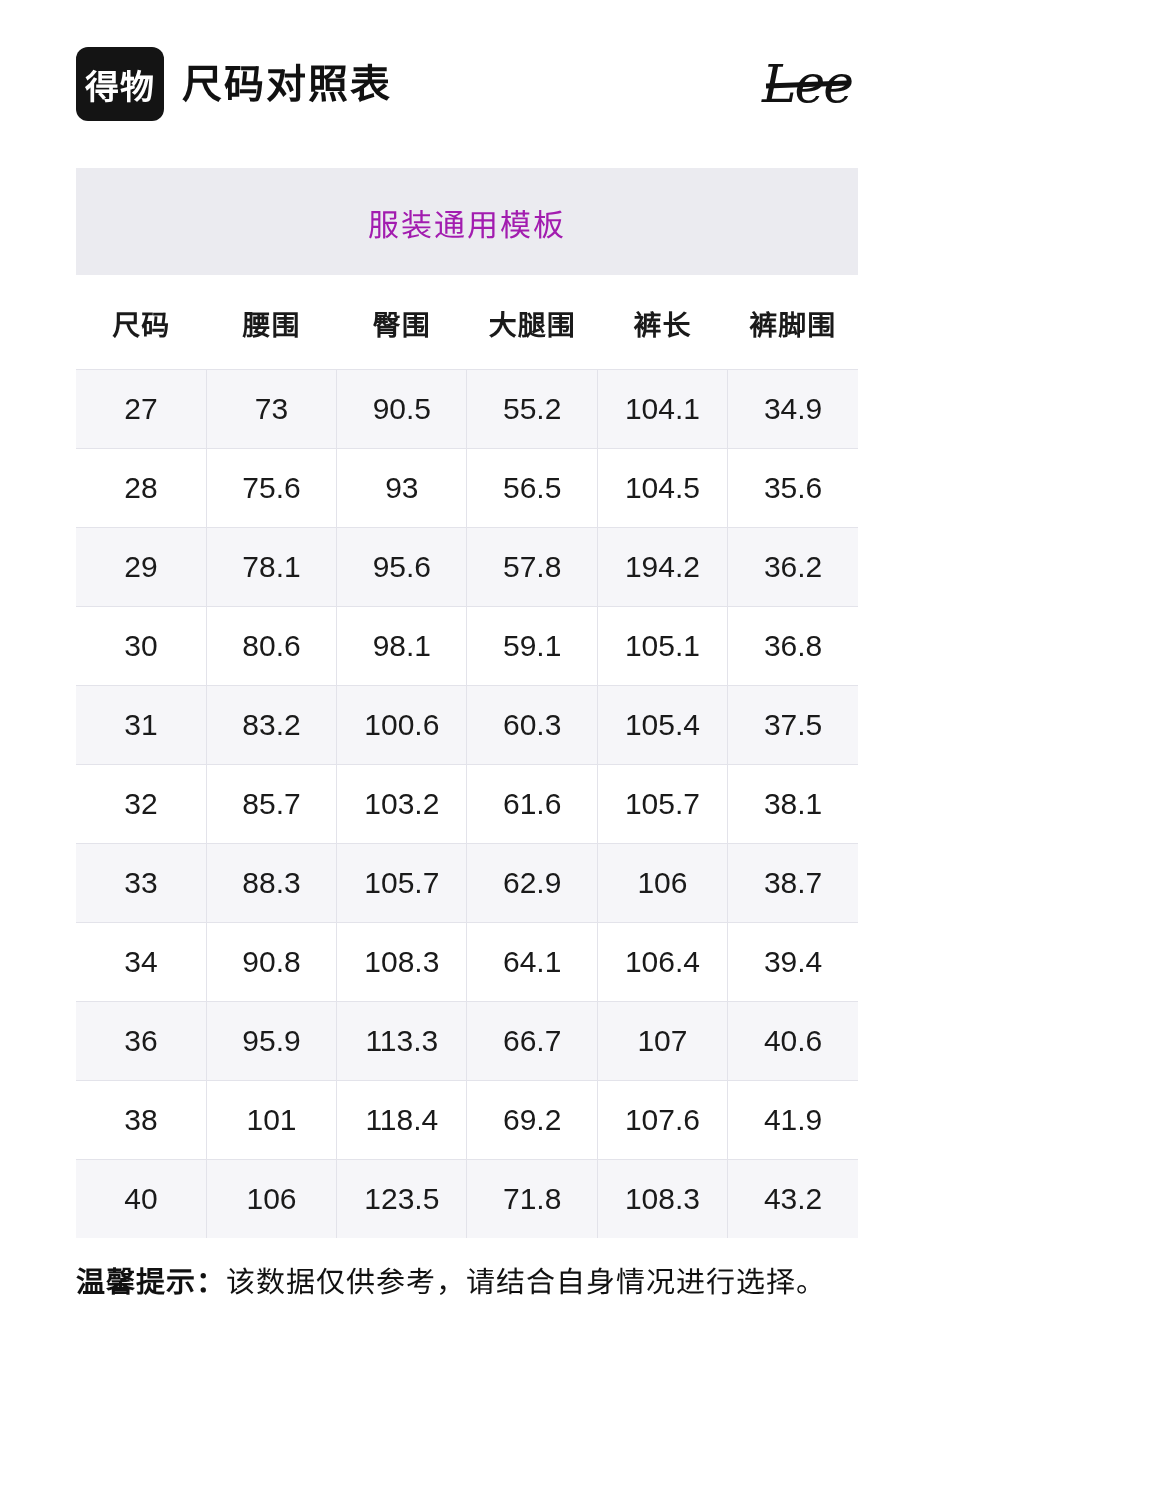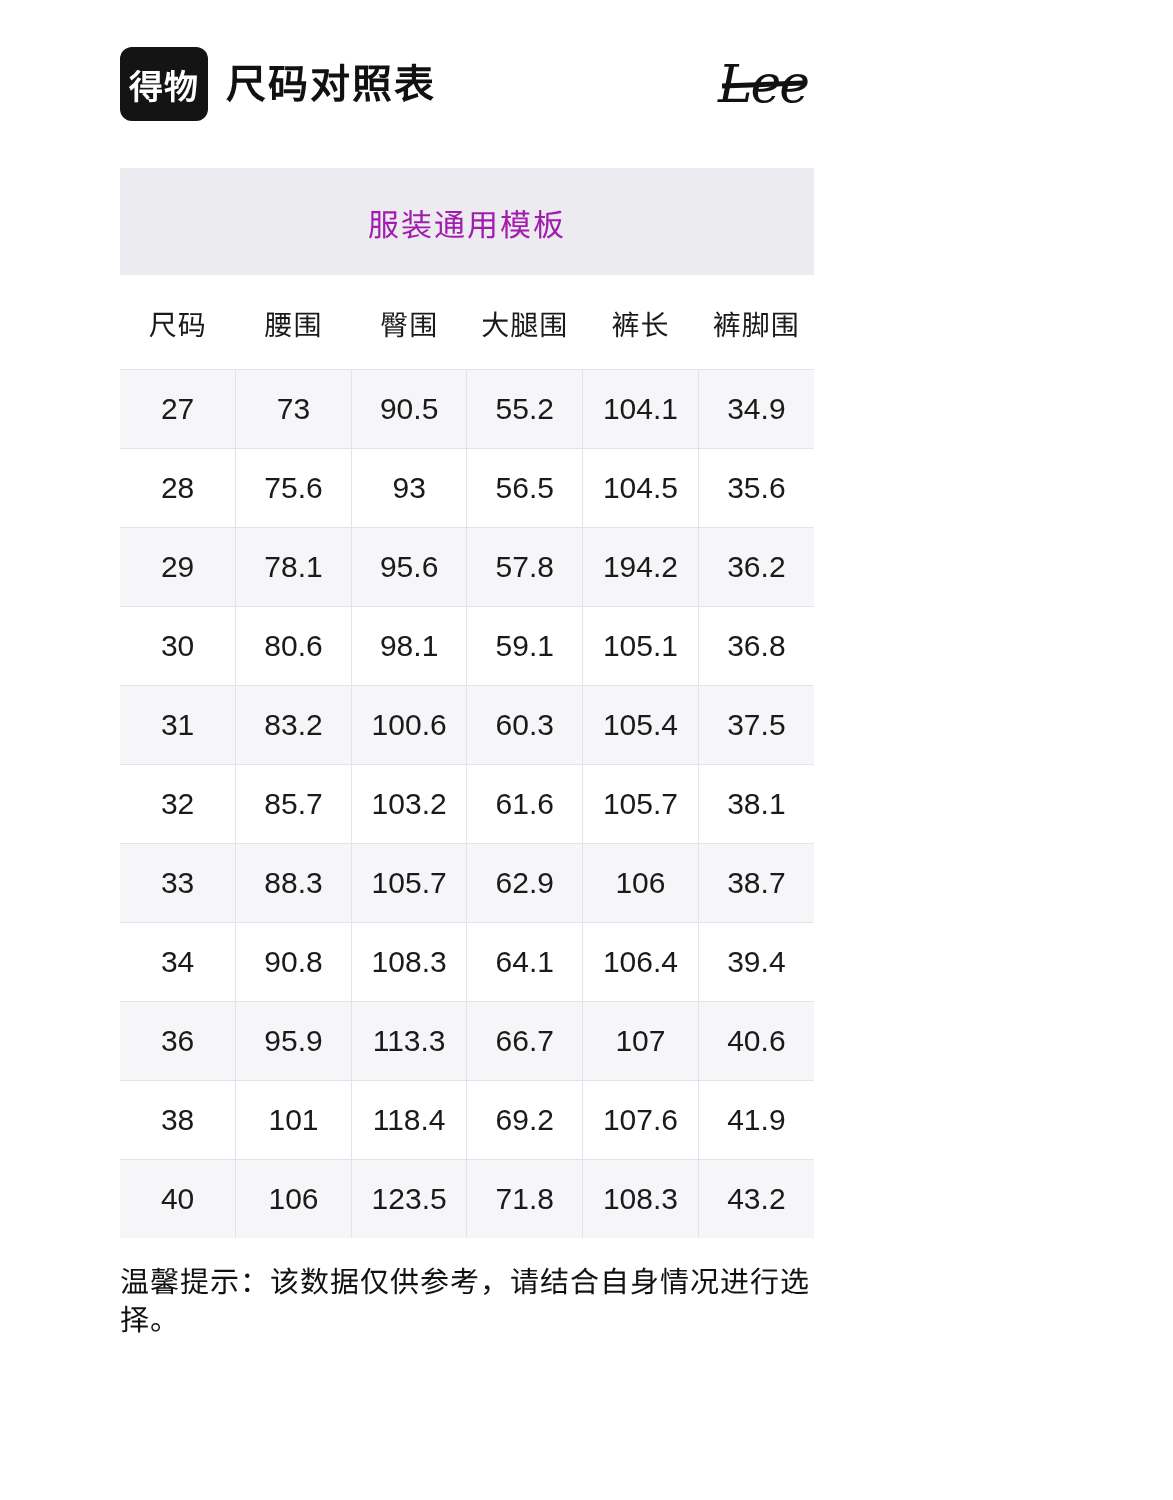--- a/index.html
+++ b/index.html
@@ -12,21 +12,21 @@
     height: 1500px;
     font-family: "Liberation Sans", "DejaVu Sans", sans-serif;
     color: #1a1a1a;
     overflow: hidden;
   }
   .page {
     width: 934px;
     height: 1500px;
     position: relative;
     box-sizing: border-box;
-    padding: 0 120px;
+    padding: 0 76px;
     border-radius: 17px;
   }
 
   
   .header {
     display: flex;
     align-items: center;
     height: 150px;
     padding-top: 18px;
     box-sizing: border-box;
@@ -88,21 +88,21 @@
   caption.table-title {
     background: #ebebf0;
     font-size: 31px;
     font-weight: normal;
     color: #a21caf;
     padding: 32px 0 30px 0;
     letter-spacing: 2px;
   }
   thead th {
     font-size: 28px;
-    font-weight: normal;
+    font-weight: bold;
     color: #1a1a1a;
     padding: 28px 0 26px 0;
     text-align: center;
     background: #ffffff;
     letter-spacing: 1px;
   }
   tbody td {
     font-size: 30px;
     text-align: center;
     padding: 22px 0;
@@ -125,21 +125,21 @@
 
   
   .footnote {
     margin-top: 26px;
     font-size: 29px;
     color: #111111;
     letter-spacing: 1px;
     line-height: 1.3;
   }
   .footnote .label {
-    font-weight: normal;
+    font-weight: bold;
   }
 </style>
 </head>
 <body>
 
 <div class="page">
 
   <div class="header">
     <div class="brand-badge">
       <span>得物</span>

